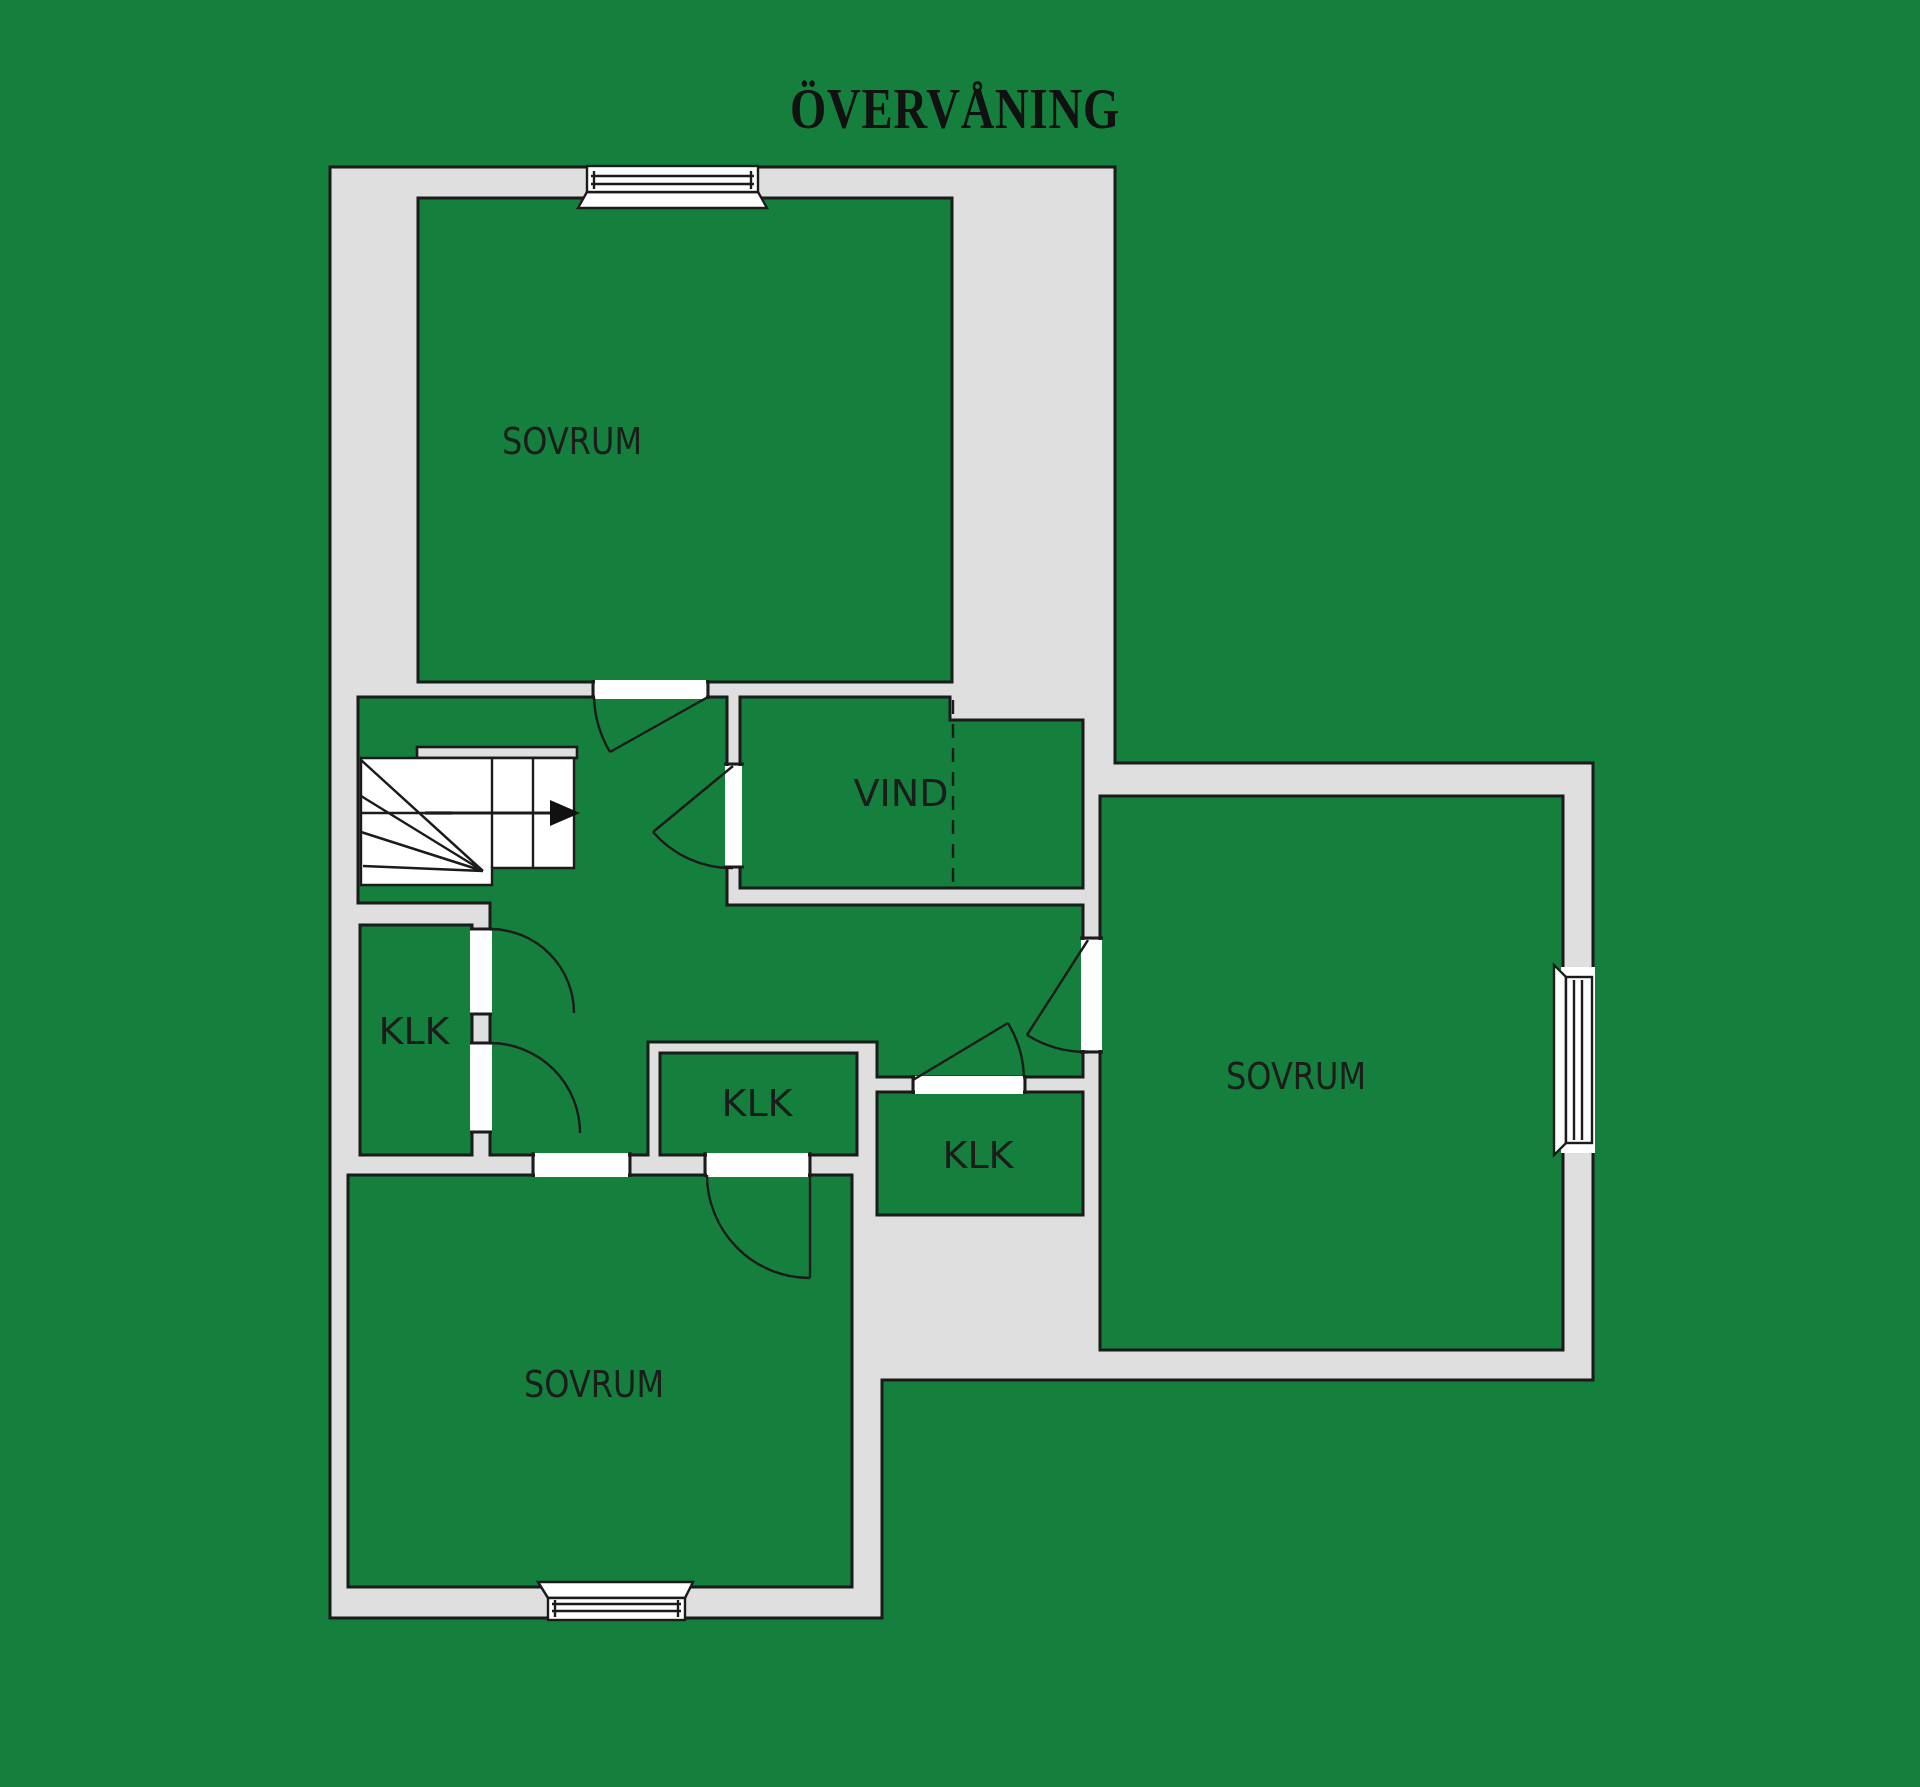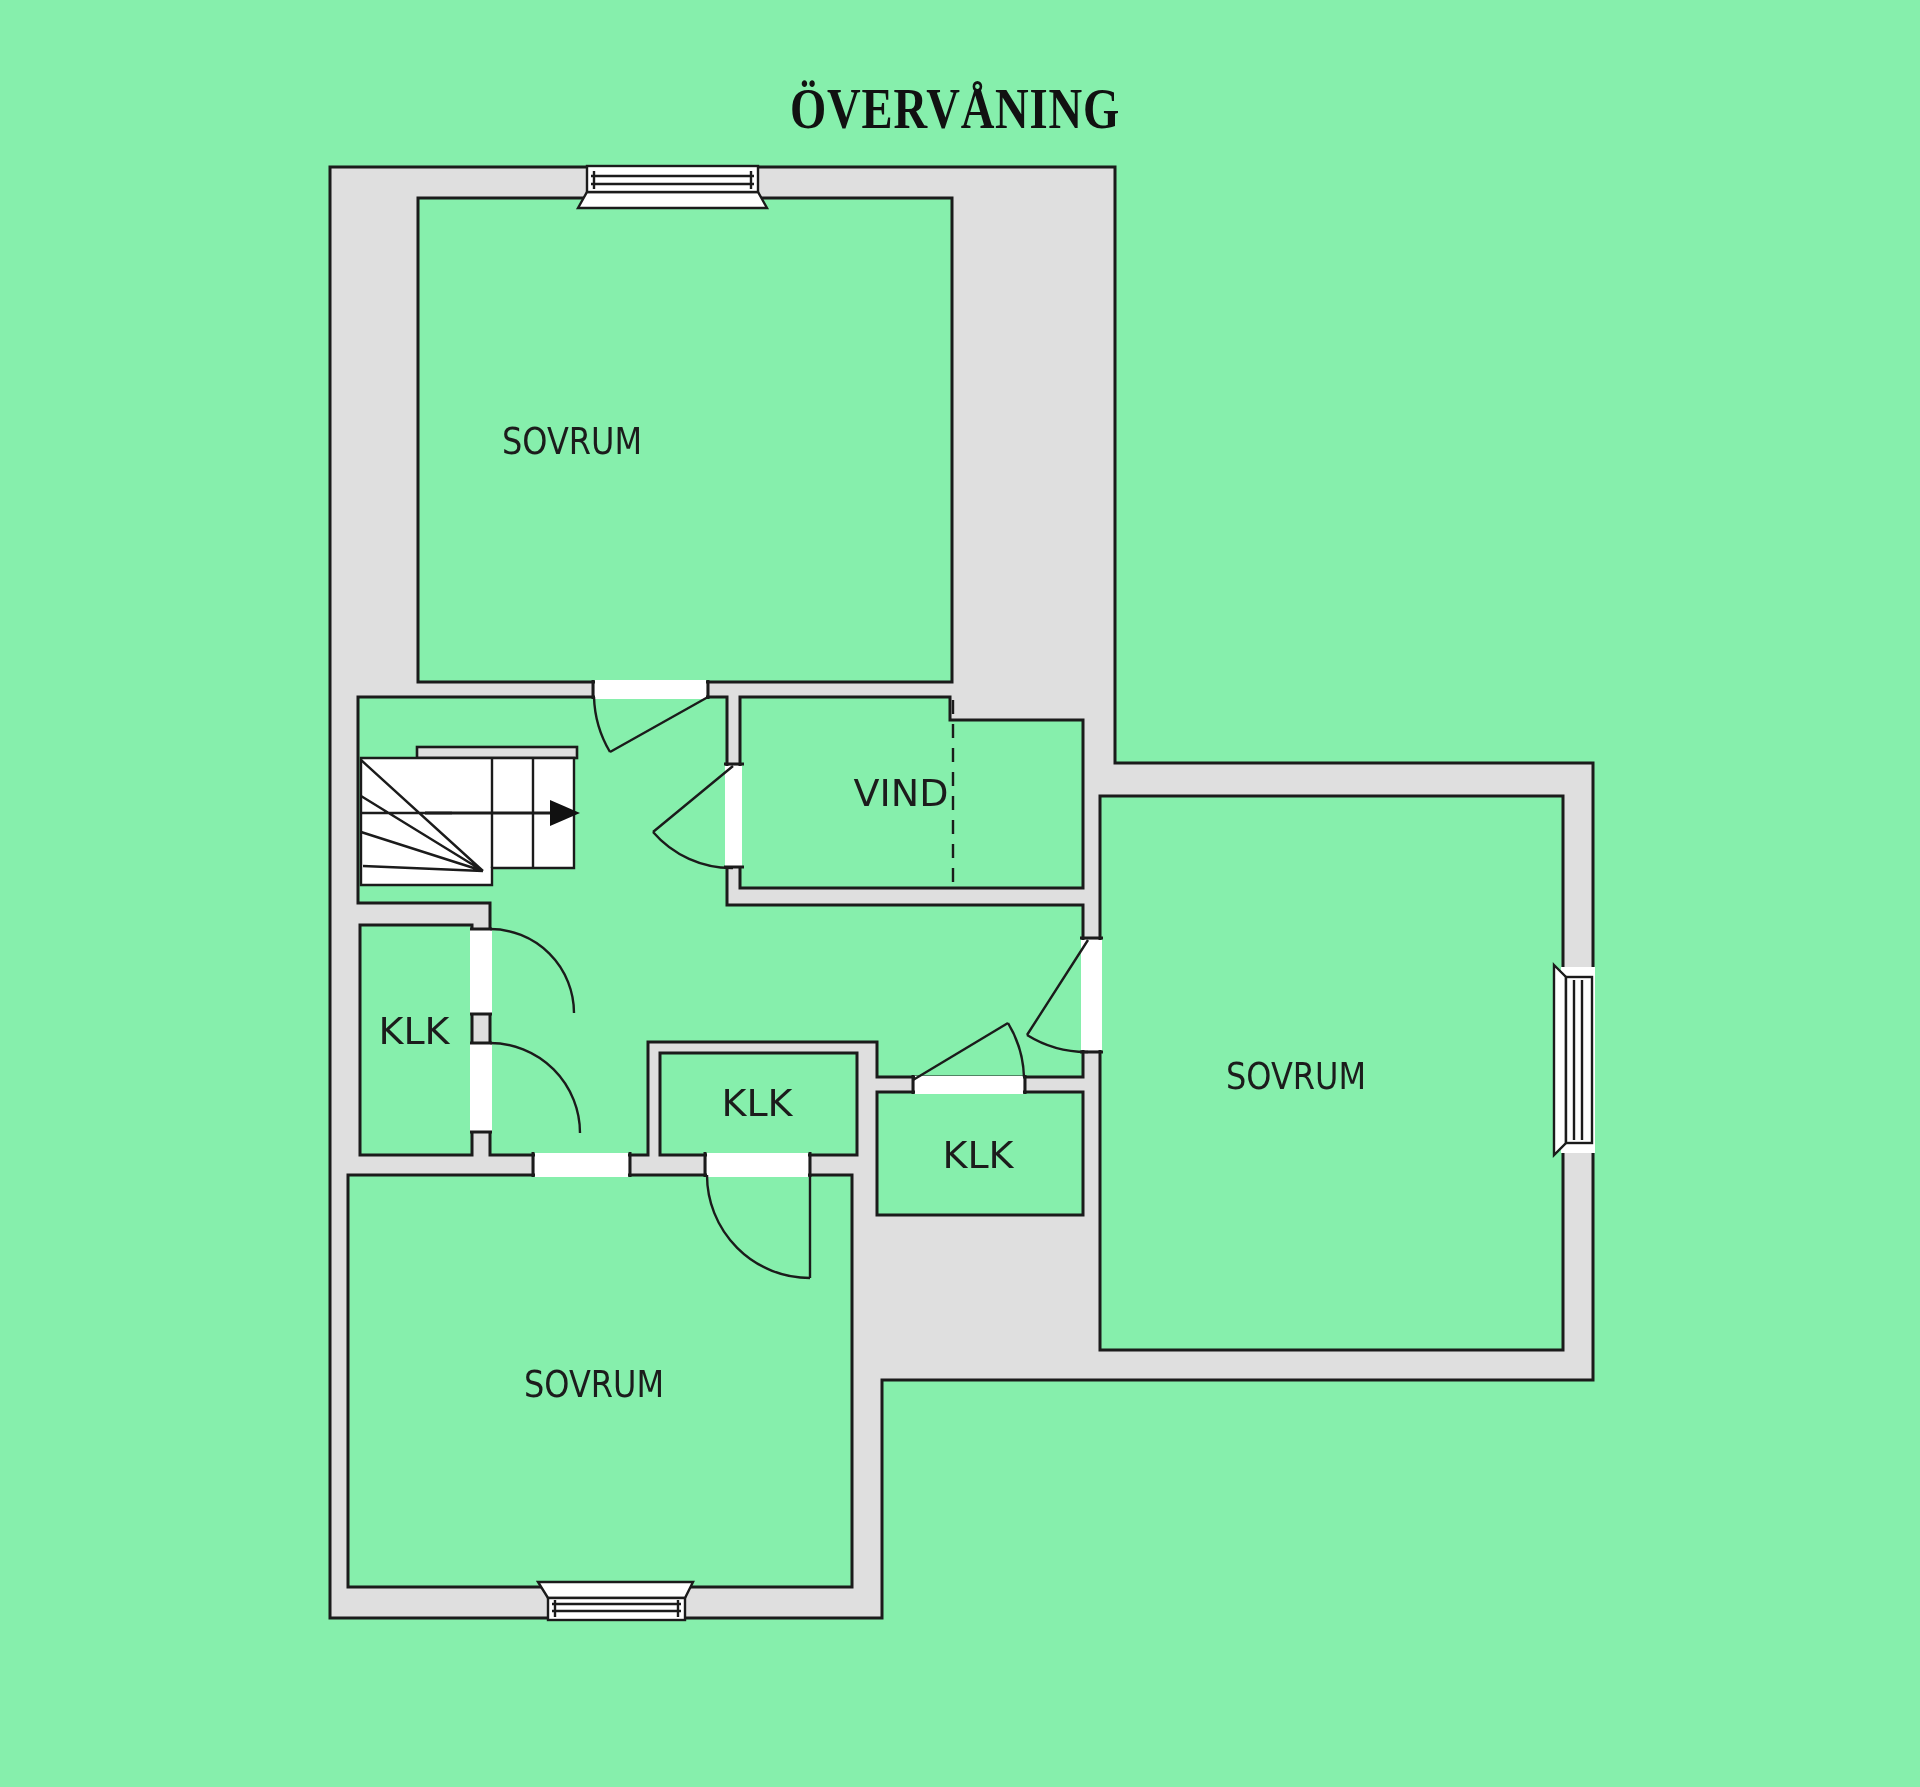--- a/index.html
+++ b/index.html
@@ -1,16 +1,16 @@
 <!DOCTYPE html>
 <html><head>
 <meta charset="utf-8">
 <style>
   html,body{margin:0;padding:0;background:#ffffff;}
-  .page{position:relative;width:1920px;height:1787px;background:#86efac;overflow:hidden;
+  .page{position:relative;width:1920px;height:1787px;background:#15803d;overflow:hidden;
         font-family:"DejaVu Sans","Liberation Sans",sans-serif;}
   svg{position:absolute;left:0;top:0;}
   .title-text{font-family:"Liberation Serif","DejaVu Serif",serif;font-weight:bold;
               fill:#111;letter-spacing:1px;}
   .room-label{font-family:"DejaVu Sans","Liberation Sans",sans-serif;fill:#1c1c1c;}
   .wall{fill:#dfdfdf;stroke:#1b1b1b;stroke-width:3;fill-rule:evenodd;}
   .spur{fill:#dfdfdf;stroke:#1b1b1b;stroke-width:2.6;}
   .erase{fill:#ffffff;stroke:none;}
   .cap{stroke:#1b1b1b;stroke-width:3;fill:none;}
   .sym{stroke:#1b1b1b;stroke-width:2.4;fill:none;}

